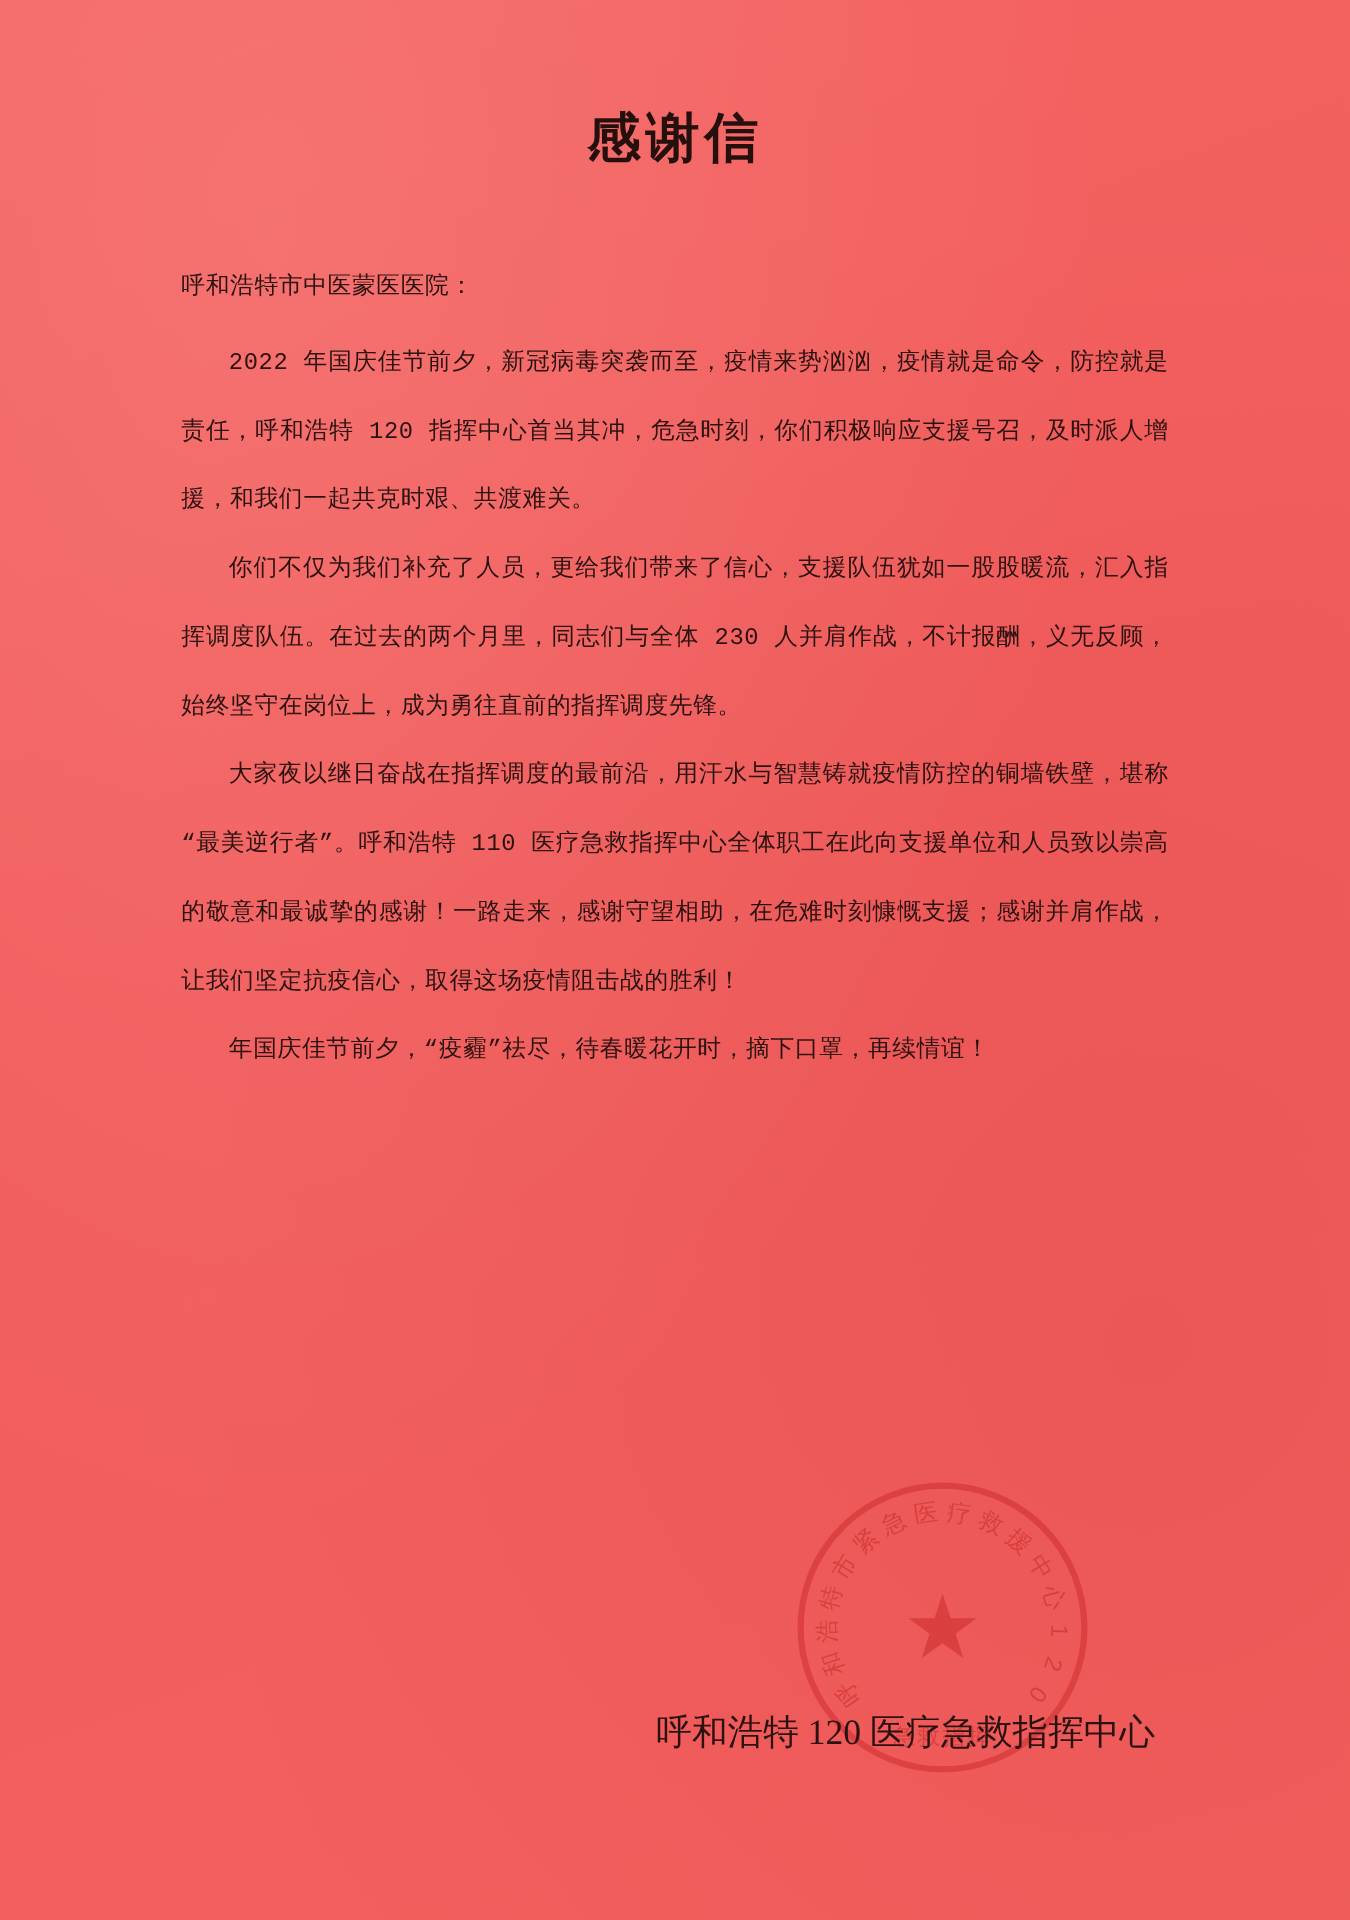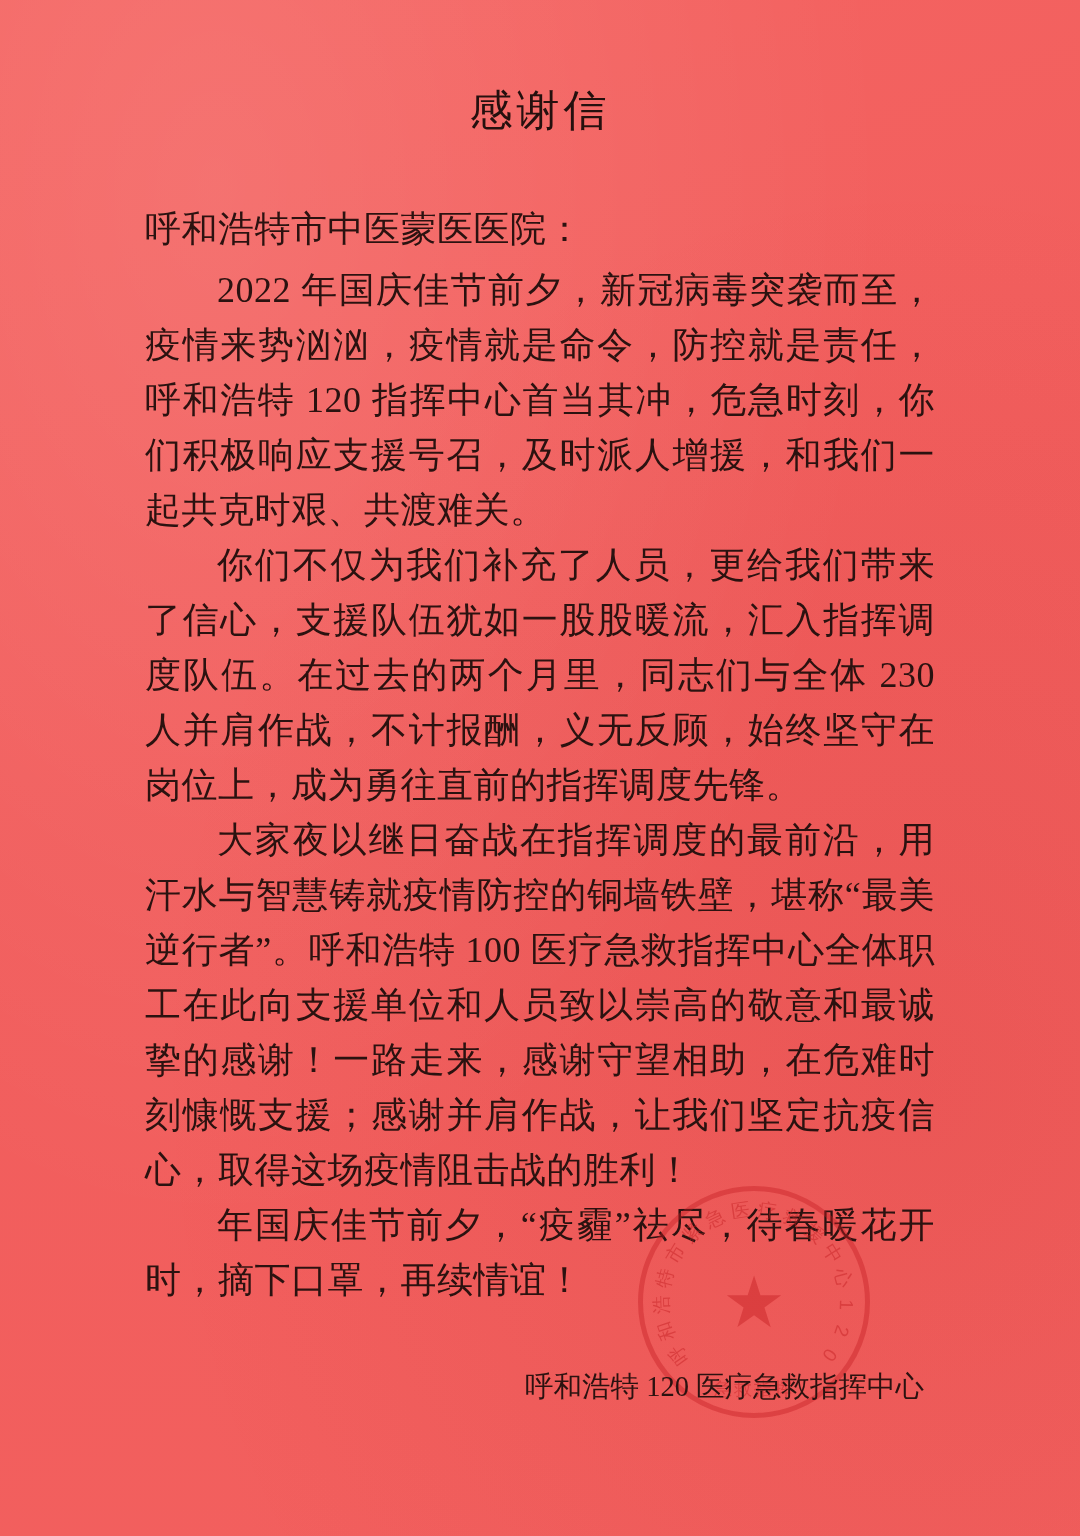--- a/index.html
+++ b/index.html
@@ -26,36 +26,37 @@
     pointer-events: none;
   }
   .sheet {
     position: absolute;
     inset: 0;
     padding: 0;
   }
   .doc-title {
     text-align: center;
     font-size: 43px;
-    font-weight: 400;
+    font-weight: 700;
     letter-spacing: 4px;
     margin: 0;
     padding-top: 82px;
     color: #25100e;
     font-family: "Liberation Serif", "DejaVu Serif", serif;
   }
   .body-block {
     margin: 0 auto;
     padding: 0;
     width: 790px;
     padding-top: 62px;
-    font-size: 36px;
+    font-size: 19px;
     line-height: 55px;
     letter-spacing: 0.5px;
     color: #2b1210;
+    font-family: Liberation Mono, monospace;
   }
   .salutation {
     margin: 0 0 6px 0;
     text-align: left;
   }
   .para {
     margin: 0;
     text-indent: 2em;
     text-align: justify;
     text-justify: inter-ideograph;
@@ -129,21 +130,21 @@
 <div class="paper-texture"></div>
 
 <div class="sheet">
 
   <h1 class="doc-title">感谢信</h1>
 
   <div class="body-block">
     <p class="salutation">呼和浩特市中医蒙医医院：</p>
     <p class="para">2022 年国庆佳节前夕，新冠病毒突袭而至，疫情来势汹汹，疫情就是命令，防控就是责任，呼和浩特 120 指挥中心首当其冲，危急时刻，你们积极响应支援号召，及时派人增援，和我们一起共克时艰、共渡难关。</p>
     <p class="para">你们不仅为我们补充了人员，更给我们带来了信心，支援队伍犹如一股股暖流，汇入指挥调度队伍。在过去的两个月里，同志们与全体 230 人并肩作战，不计报酬，义无反顾，始终坚守在岗位上，成为勇往直前的指挥调度先锋。</p>
-    <p class="para">大家夜以继日奋战在指挥调度的最前沿，用汗水与智慧铸就疫情防控的铜墙铁壁，堪称“最美逆行者”。呼和浩特 100 医疗急救指挥中心全体职工在此向支援单位和人员致以崇高的敬意和最诚挚的感谢！一路走来，感谢守望相助，在危难时刻慷慨支援；感谢并肩作战，让我们坚定抗疫信心，取得这场疫情阻击战的胜利！</p>
+    <p class="para">大家夜以继日奋战在指挥调度的最前沿，用汗水与智慧铸就疫情防控的铜墙铁壁，堪称“最美逆行者”。呼和浩特 110 医疗急救指挥中心全体职工在此向支援单位和人员致以崇高的敬意和最诚挚的感谢！一路走来，感谢守望相助，在危难时刻慷慨支援；感谢并肩作战，让我们坚定抗疫信心，取得这场疫情阻击战的胜利！</p>
     <p class="para">年国庆佳节前夕，“疫霾”祛尽，待春暖花开时，摘下口罩，再续情谊！</p>
   </div>
 
   <div class="seal">
     <div class="seal-ring-text">
         <span style="transform: translate(-75.362px, 52.769px) rotate(-125deg) translate(-50%, -50%);">呼</span>
         <span style="transform: translate(-87.3303px, 28.9381px) rotate(-108.333deg) translate(-50%, -50%);">和</span>
         <span style="transform: translate(-91.9611px, 2.67579px) rotate(-91.6667deg) translate(-50%, -50%);">浩</span>
         <span style="transform: translate(-88.8652px, -23.8114px) rotate(-75deg) translate(-50%, -50%);">特</span>
         <span style="transform: translate(-78.3027px, -48.2978px) rotate(-58.3333deg) translate(-50%, -50%);">市</span>

